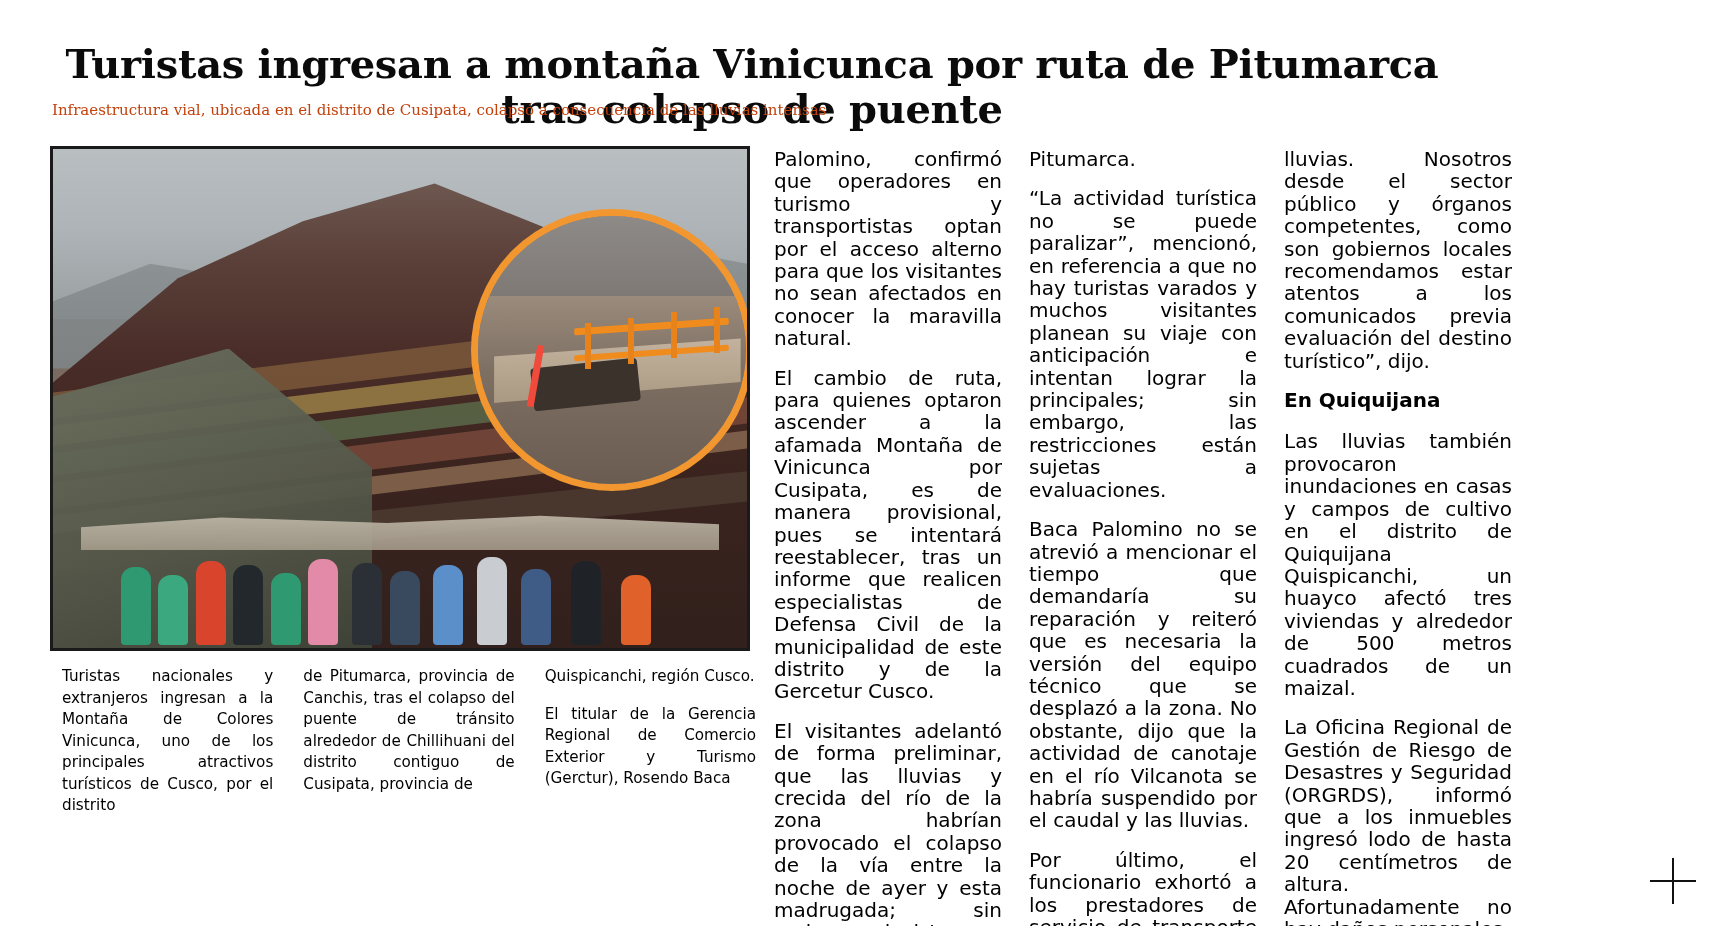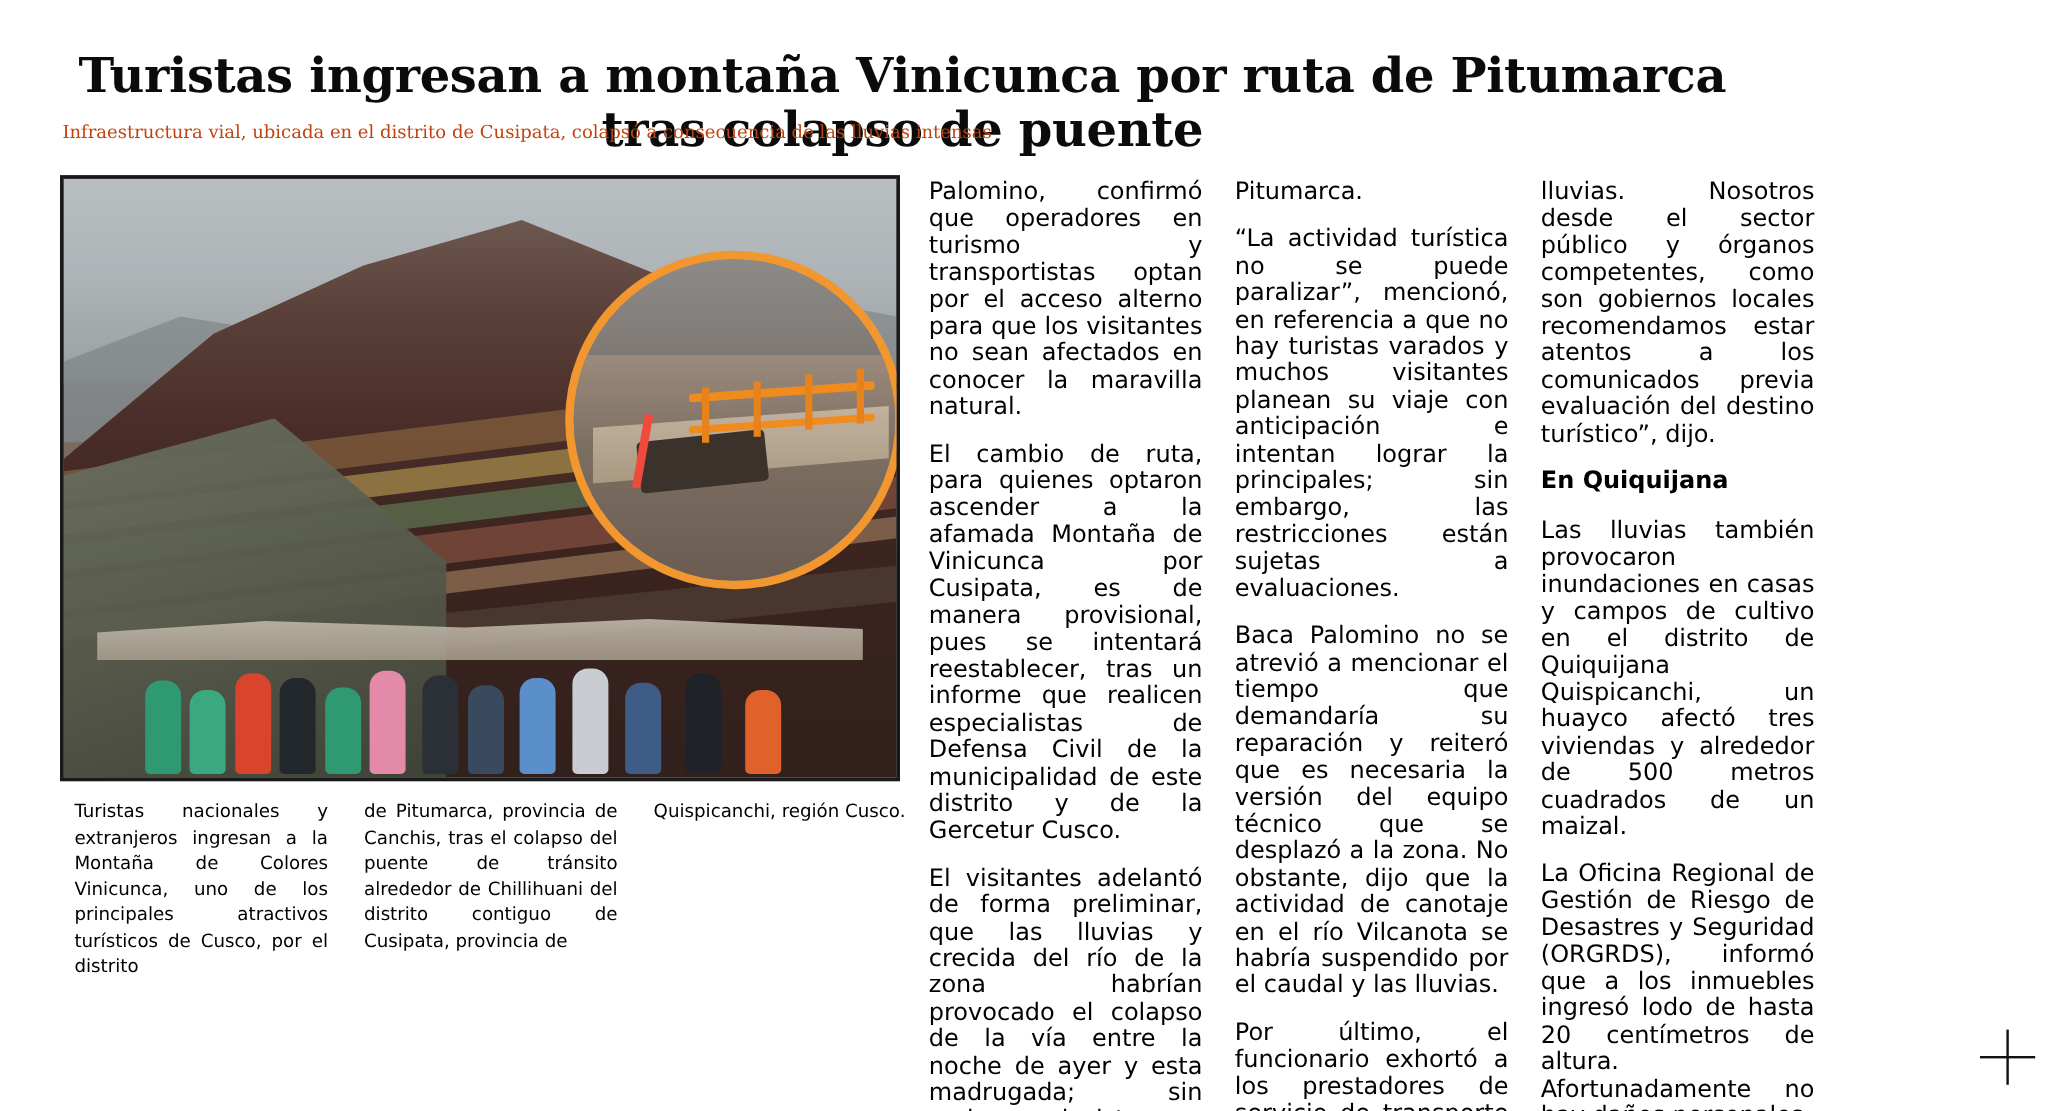--- a/index.html
+++ b/index.html
@@ -304,20 +304,21 @@
 
   <div class="caption-row">
     <div class="caption-col">
       <p>Turistas nacionales y extranjeros ingresan a la Montaña de Colores Vinicunca, uno de los principales atractivos turísticos de Cusco, por el distrito</p>
     </div>
     <div class="caption-col">
       <p>de Pitumarca, provincia de Canchis, tras el colapso del puente de tránsito alrededor de Chillihuani del distrito contiguo de Cusipata, provincia de</p>
     </div>
     <div class="caption-col">
       <p>Quispicanchi, región Cusco.</p>
+      <p>El titular de la Gerencia Regional de Comercio Exterior y Turismo (Gerctur), Rosendo Baca</p>
     </div>
   </div>
 
   <div class="body-cols">
 
     <div class="body-col">
       <p>Palomino, confirmó que operadores en turismo y transportistas optan por el acceso alterno para que los visitantes no sean afectados en conocer la maravilla natural.</p>
       <p>El cambio de ruta, para quienes optaron ascender a la afamada Montaña de Vinicunca por Cusipata, es de manera provisional, pues se intentará reestablecer, tras un informe que realicen especialistas de Defensa Civil de la municipalidad de este distrito y de la Gercetur Cusco.</p>
       <p>El visitantes adelantó de forma preliminar, que las lluvias y crecida del río de la zona habrían provocado el colapso de la vía entre la noche de ayer y esta madrugada; sin embargo, insisten en recomendar, por la salvaguarda de los turistas, a que tomen la ruta por</p>
     </div>

